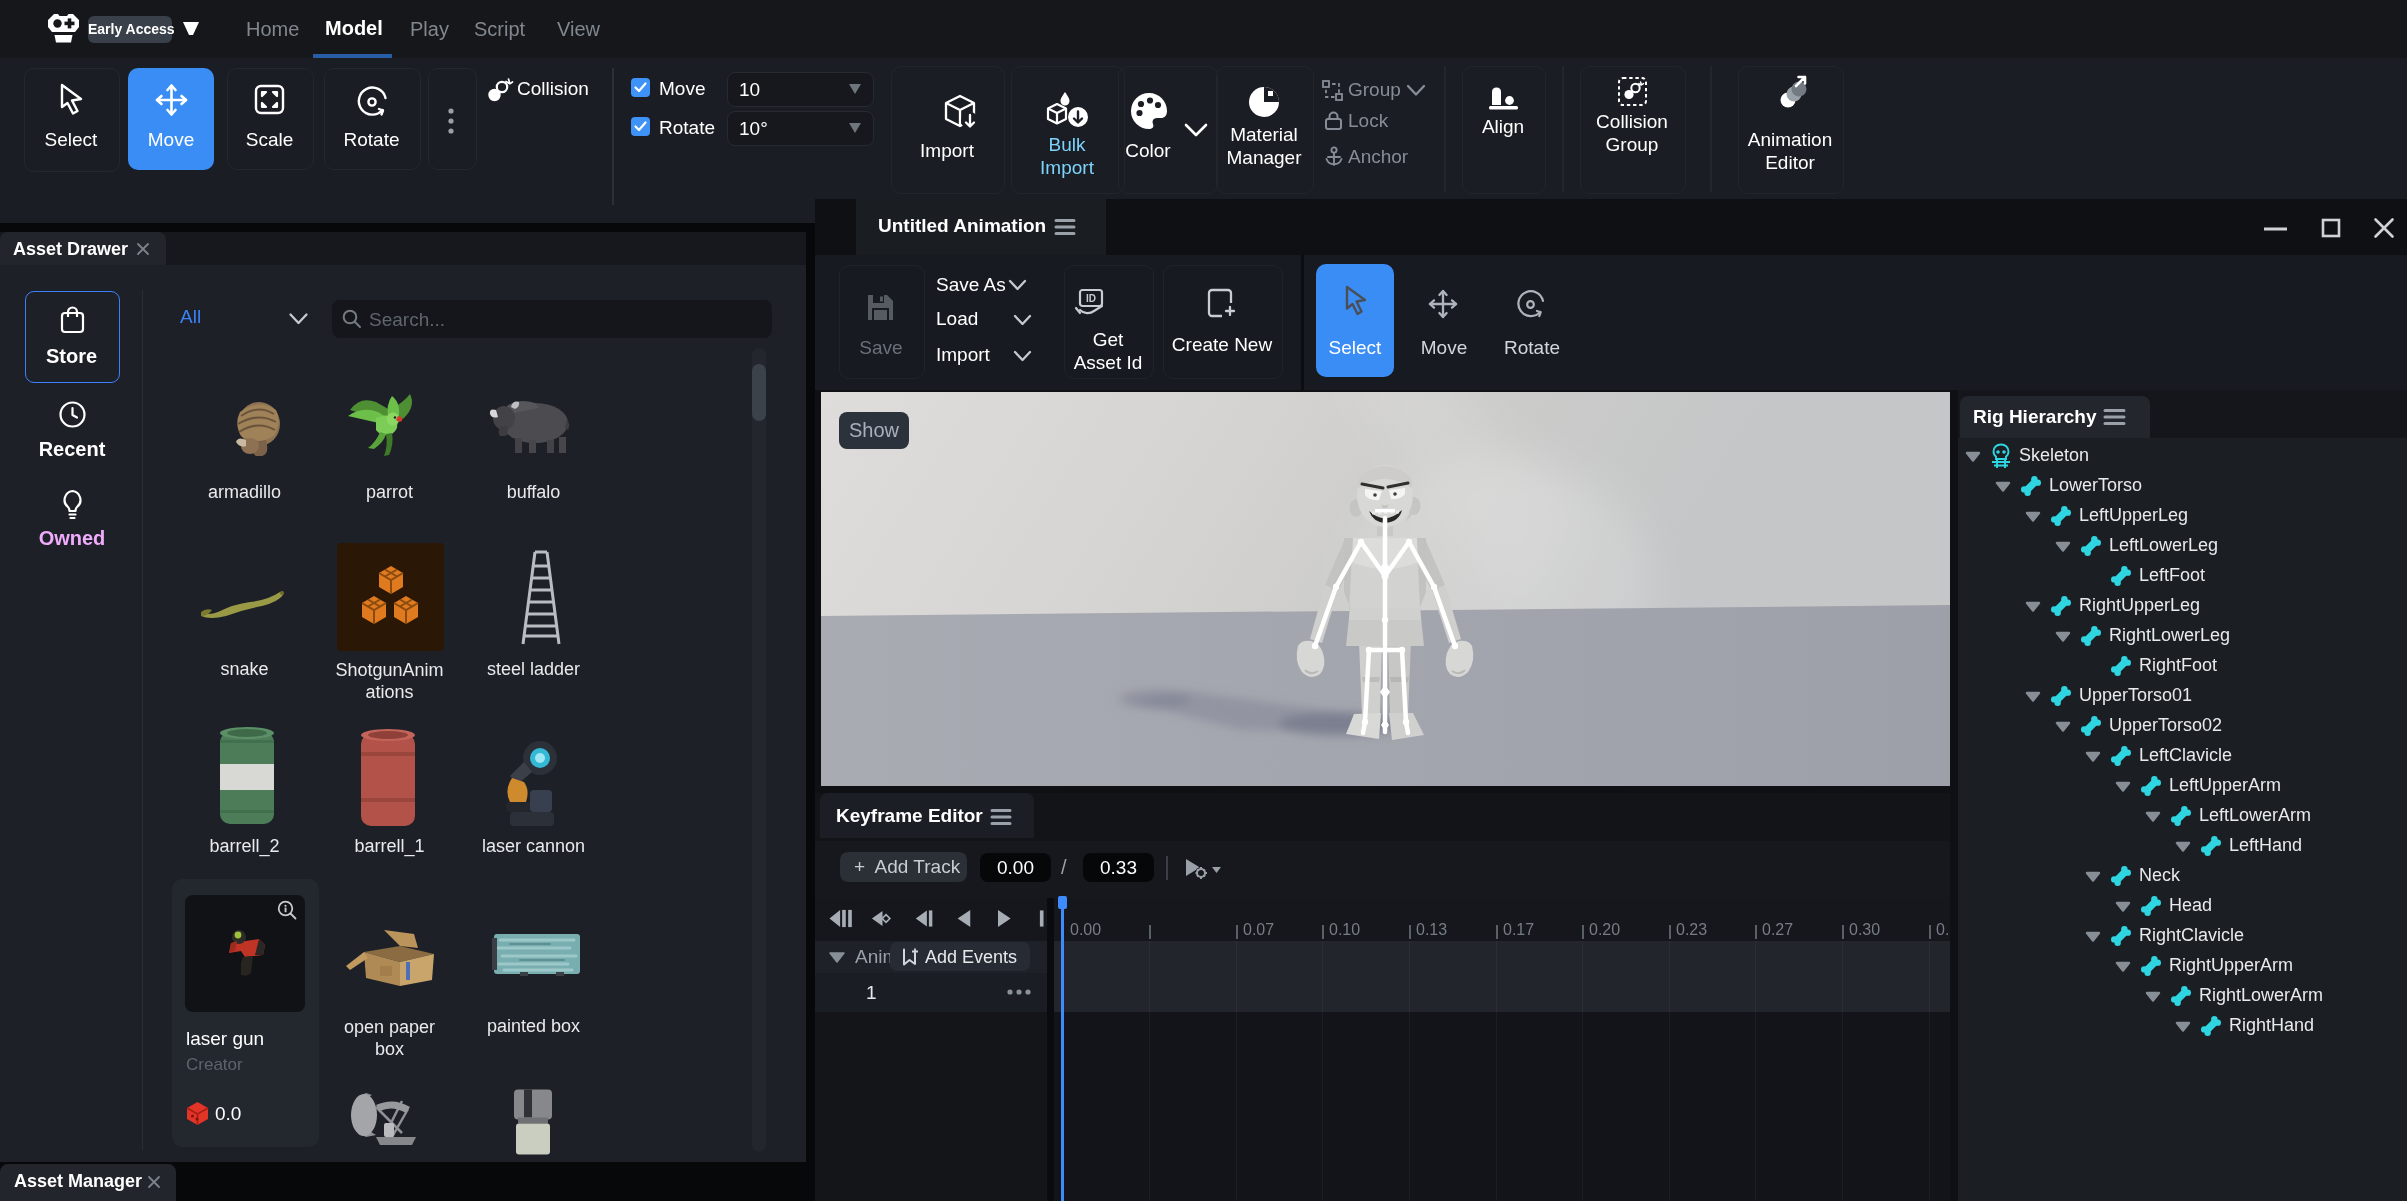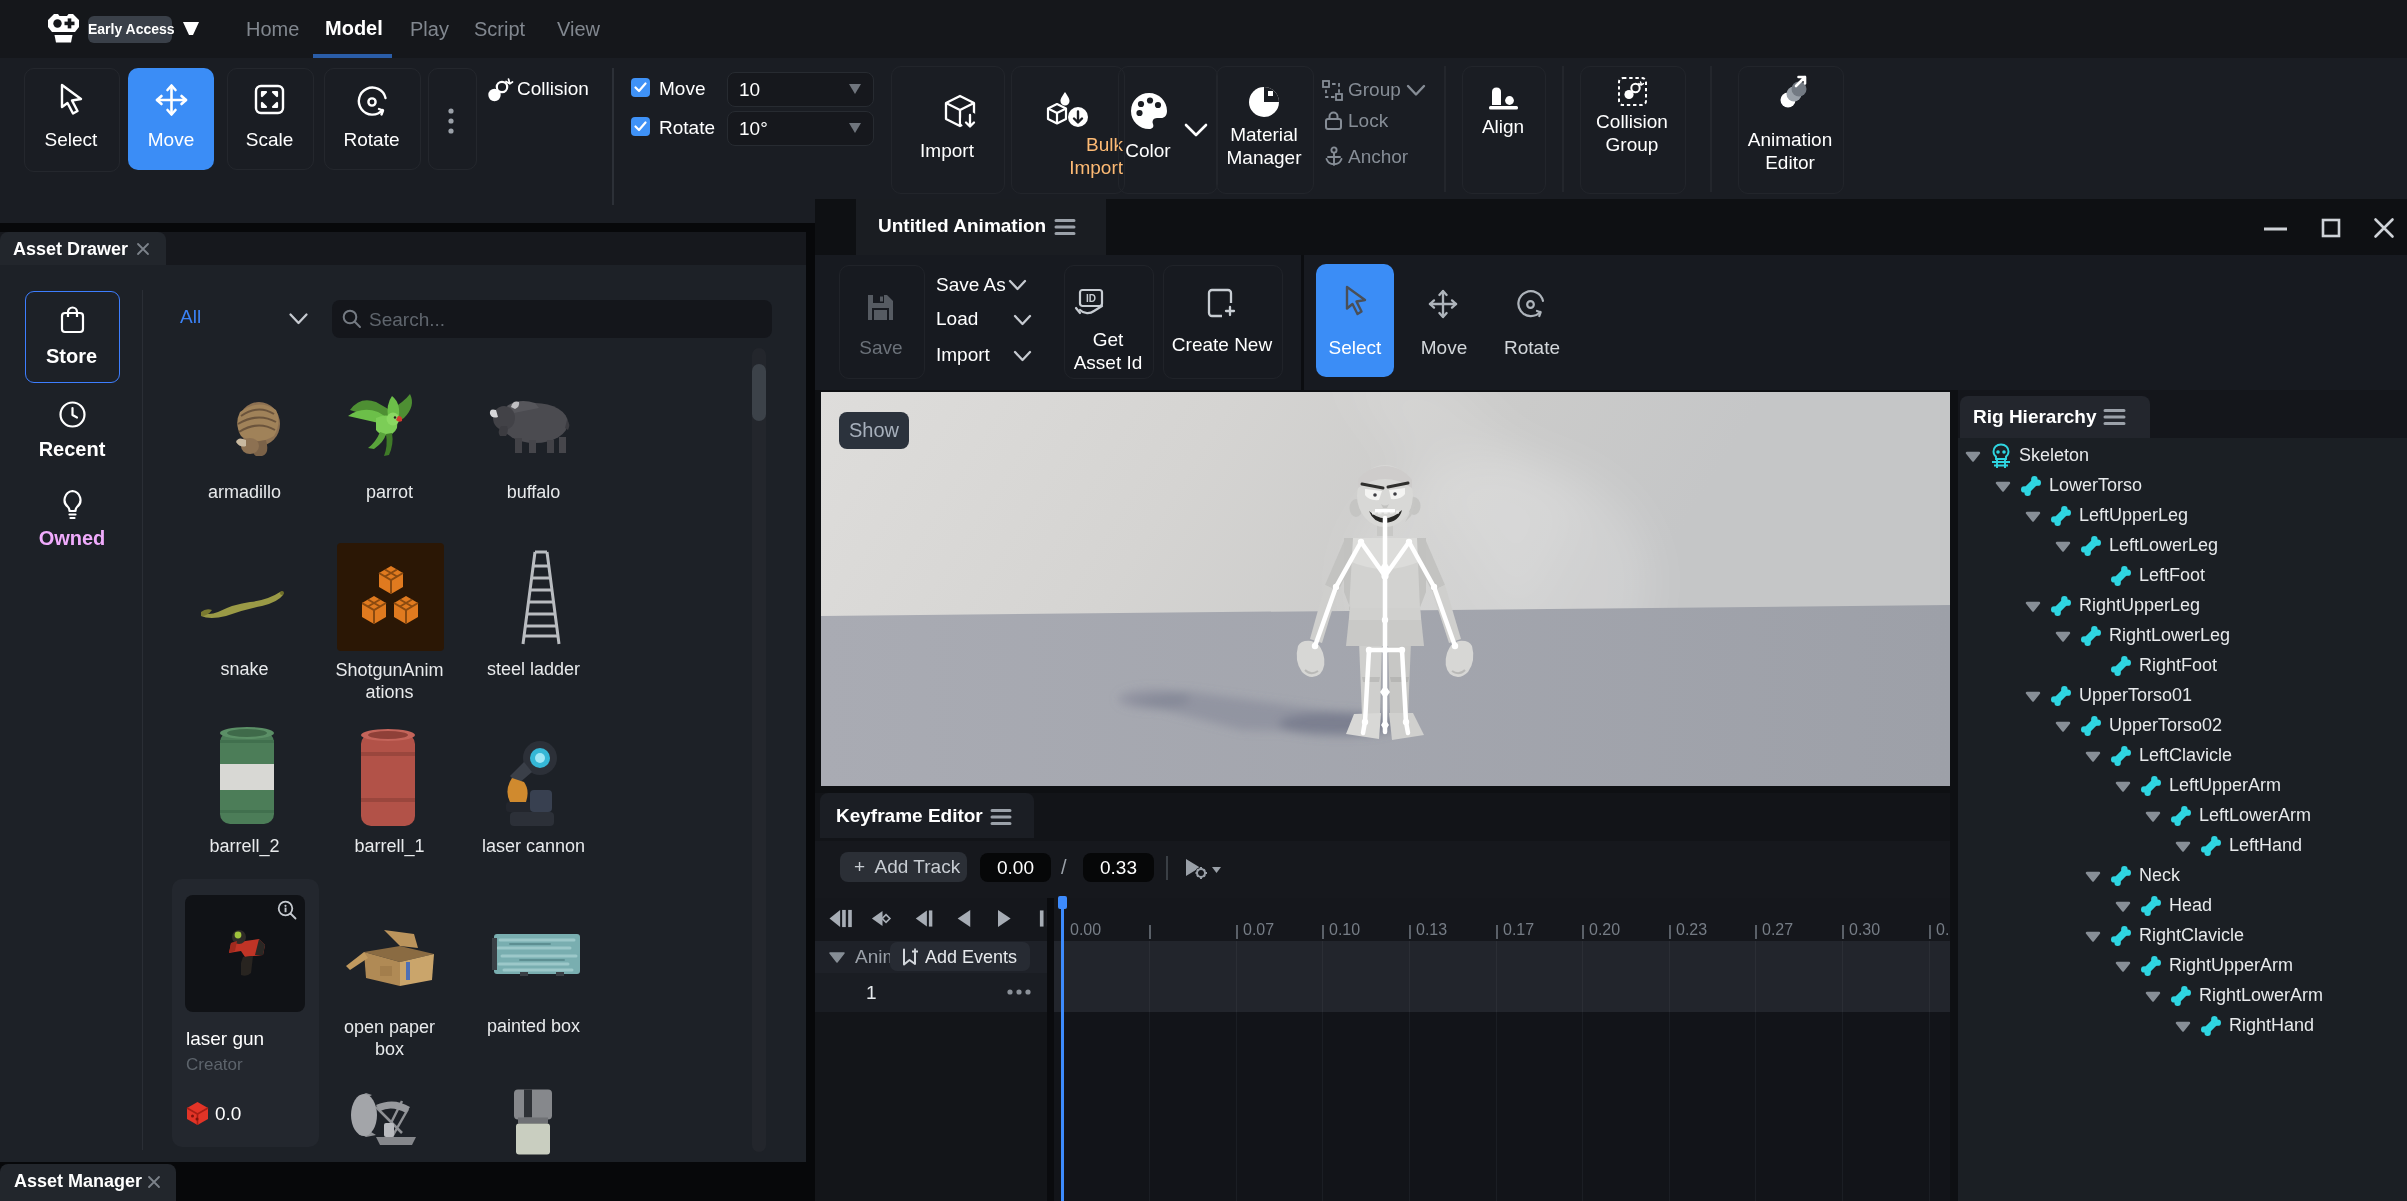--- a/index.html
+++ b/index.html
@@ -125,21 +125,21 @@
  <g fill="none" stroke="#fff" stroke-width="2.2" stroke-linejoin="round">
   <path d="M12 14 L21 18.5 L21 29 L12 33.5 L3 29 L3 18.5 Z"></path>
   <path d="M3 18.5 L12 23 L21 18.5 M12 23 V33.5"></path>
  </g>
  <path d="M20 2 C23 6.5 24.5 8.5 24.5 11 A4.5 4.5 0 0 1 15.5 11 C15.5 8.5 17 6.5 20 2 Z" fill="#fff"></path>
  <circle cx="33" cy="27" r="10" fill="#fff"></circle>
  <g stroke="#1a1d23" stroke-width="2.4" fill="none" stroke-linecap="round" stroke-linejoin="round">
   <path d="M33 21.5 V32 M29 28.5 L33 32.5 L37 28.5"></path>
       </g>
     </svg>
-<div class="abs" style="left:1011px;top:133px;width:112px;text-align:right;font-size:19px;color:#fdba74;line-height:23px;">Bulk<br>Import</div>
+<div class="abs" style="left:1011px;top:133px;width:112px;text-align:center;font-size:19px;color:#7dd3fc;line-height:23px;">Bulk<br>Import</div>
 
 <div class="abs" style="left:1118px;top:66px;width:98px;height:126px;border:1px solid #22252b;border-radius:10px;"></div>
 <svg class="abs" style="left:1128px;top:90px;" width="42" height="42" viewBox="0 0 42 42">
  <path fill="#fff" d="M21 3 A 18 18 0 1 0 21 39 C25 39 26 36.5 25 34 C23.8 30.8 25.5 28 29 28 L33 28 C36.5 28 39 25.5 39 21 C39 11 31 3 21 3 Z"></path>
  <g fill="#1a1d23">
   <circle cx="13" cy="14" r="3.1"></circle>
         <circle cx="22" cy="10.5" r="3.1"></circle>
         <circle cx="30" cy="15" r="3.1"></circle>
         <circle cx="11.5" cy="23" r="3.1"></circle>
  </g>

